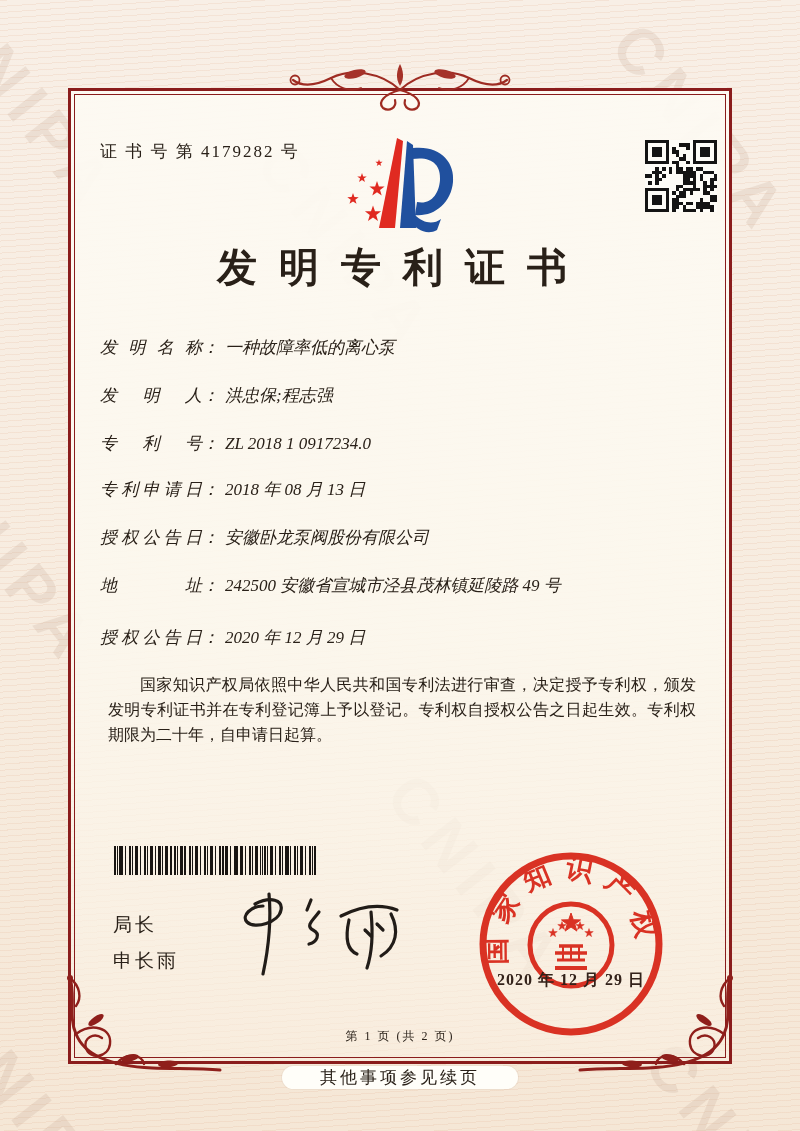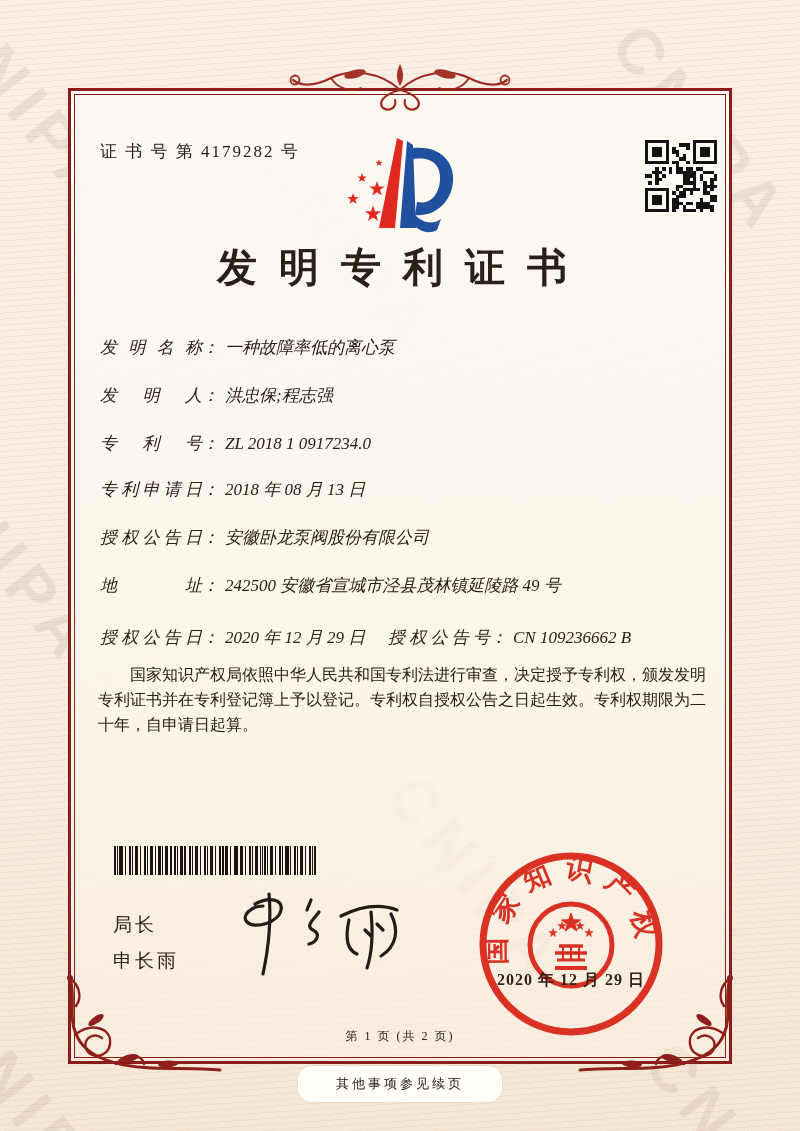--- a/index.html
+++ b/index.html
@@ -20,34 +20,34 @@
   .logo{position:absolute;left:338px;top:124px;width:140px;height:115px;z-index:6;}
   .qr{position:absolute;left:645px;top:140px;width:72px;height:72px;z-index:6;background:#fdfcf7;}
   .title{position:absolute;left:0;right:16px;top:240px;margin:0;z-index:6;text-align:center;
     font-size:40px;font-weight:bold;letter-spacing:22px;padding-left:22px;}
   .frow{position:absolute;left:100px;width:600px;z-index:6;font-size:17px;white-space:nowrap;font-style:italic;}
   .flabel{display:inline-block;width:102px;text-align:justify;text-align-last:justify;text-justify:inter-character;}
   .fcolon{margin-right:6px;}
   .g2{position:absolute;left:288px;top:0;}
   .paras{position:absolute;left:98px;top:662px;width:608px;z-index:6;font-size:16px;
     line-height:25px;text-align:justify;}
-  .paras p{margin:0;text-indent:2em;}
+  .paras p{margin:10px;text-indent:2em;}
   .barcode{position:absolute;left:114px;top:846px;width:202px;height:29px;z-index:6;
     background-image:
       repeating-linear-gradient(90deg,#181411 0 2px,transparent 2px 3px,#181411 3px 4px,transparent 4px 6px,#181411 6px 9px,transparent 9px 11px,#181411 11px 12px,transparent 12px 15px),
       repeating-linear-gradient(90deg,transparent 0 5px,#181411 5px 6px,transparent 6px 13px);}
   .sig-title{position:absolute;left:113px;top:912px;z-index:6;font-family:Liberation Sans, sans-serif;font-size:19px;letter-spacing:3px;}
   .sig-name{position:absolute;left:113px;top:948px;z-index:6;font-family:"Liberation Sans","DejaVu Sans",sans-serif;font-size:19px;letter-spacing:3px;}
   .signature{position:absolute;left:225px;top:886px;width:195px;height:95px;z-index:6;}
   .seal{position:absolute;left:475px;top:848px;width:192px;height:192px;z-index:7;opacity:.95;}
   .seal-date{position:absolute;left:470px;top:970px;width:202px;z-index:8;text-align:center;
     font-size:16px;letter-spacing:1px;color:#33221a;font-weight:bold;}
   .pageinfo{position:absolute;left:0;right:0;top:1028px;z-index:6;text-align:center;font-size:12px;letter-spacing:2px;}
   .note{position:absolute;left:50%;top:1066px;transform:translateX(-50%);z-index:6;
-    background:#fffef9;padding:9px 38px;font-size:13px;letter-spacing:3px;box-shadow:0 0 0 1px rgba(120,80,60,.06);border-radius:14px;}
+    background:#fffef9;padding:0 38px;font-size:17px;letter-spacing:3px;box-shadow:0 0 0 1px rgba(120,80,60,.06);border-radius:14px;}
   .orn-top{position:absolute;left:285px;top:60px;width:230px;height:56px;z-index:6;}
   .orn-bl{position:absolute;left:56px;top:972px;width:170px;height:105px;z-index:6;}
   .orn-br{position:absolute;left:574px;top:972px;width:170px;height:105px;z-index:6;transform:scaleX(-1);}
 </style>
 </head>
 <body>
 
 <svg width="0" height="0" style="position:absolute" aria-hidden="true">
   <defs>
     <polygon id="st" points="0,-10 2.35,-3.24 9.51,-3.09 3.8,1.24 5.88,8.09 0,4 -5.88,8.09 -3.8,1.24 -9.51,-3.09 -2.35,-3.24"></polygon>
@@ -367,23 +367,20 @@
   </div>
   <div class="frow" style="top:526px">
     <span class="flabel">授权公告日</span><span class="fcolon">：</span><span class="fvalue">安徽卧龙泵阀股份有限公司</span>
   </div>
   <div class="frow" style="top:574px">
     <span class="flabel">地址</span><span class="fcolon">：</span><span class="fvalue">242500  安徽省宣城市泾县茂林镇延陵路 49 号</span>
   </div>
 
   <div class="frow" style="top:626px">
     <span class="flabel">授权公告日</span><span class="fcolon">：</span><span class="fvalue">2020 年 12 月 29 日</span>
-    <span class="g2">
-      <span class="flabel">授权公告号</span><span class="fcolon">：</span><span class="fvalue">CN 109236662 B</span>
-    </span>
   </div>
 
   <div class="paras">
     <p>国家知识产权局依照中华人民共和国专利法进行审查，决定授予专利权，颁发发明专利证书并在专利登记簿上予以登记。专利权自授权公告之日起生效。专利权期限为二十年，自申请日起算。</p>
   </div>
 
   <div class="barcode"></div>
 
   <div class="sig-title">局长</div>
   <div class="sig-name">申长雨</div>

